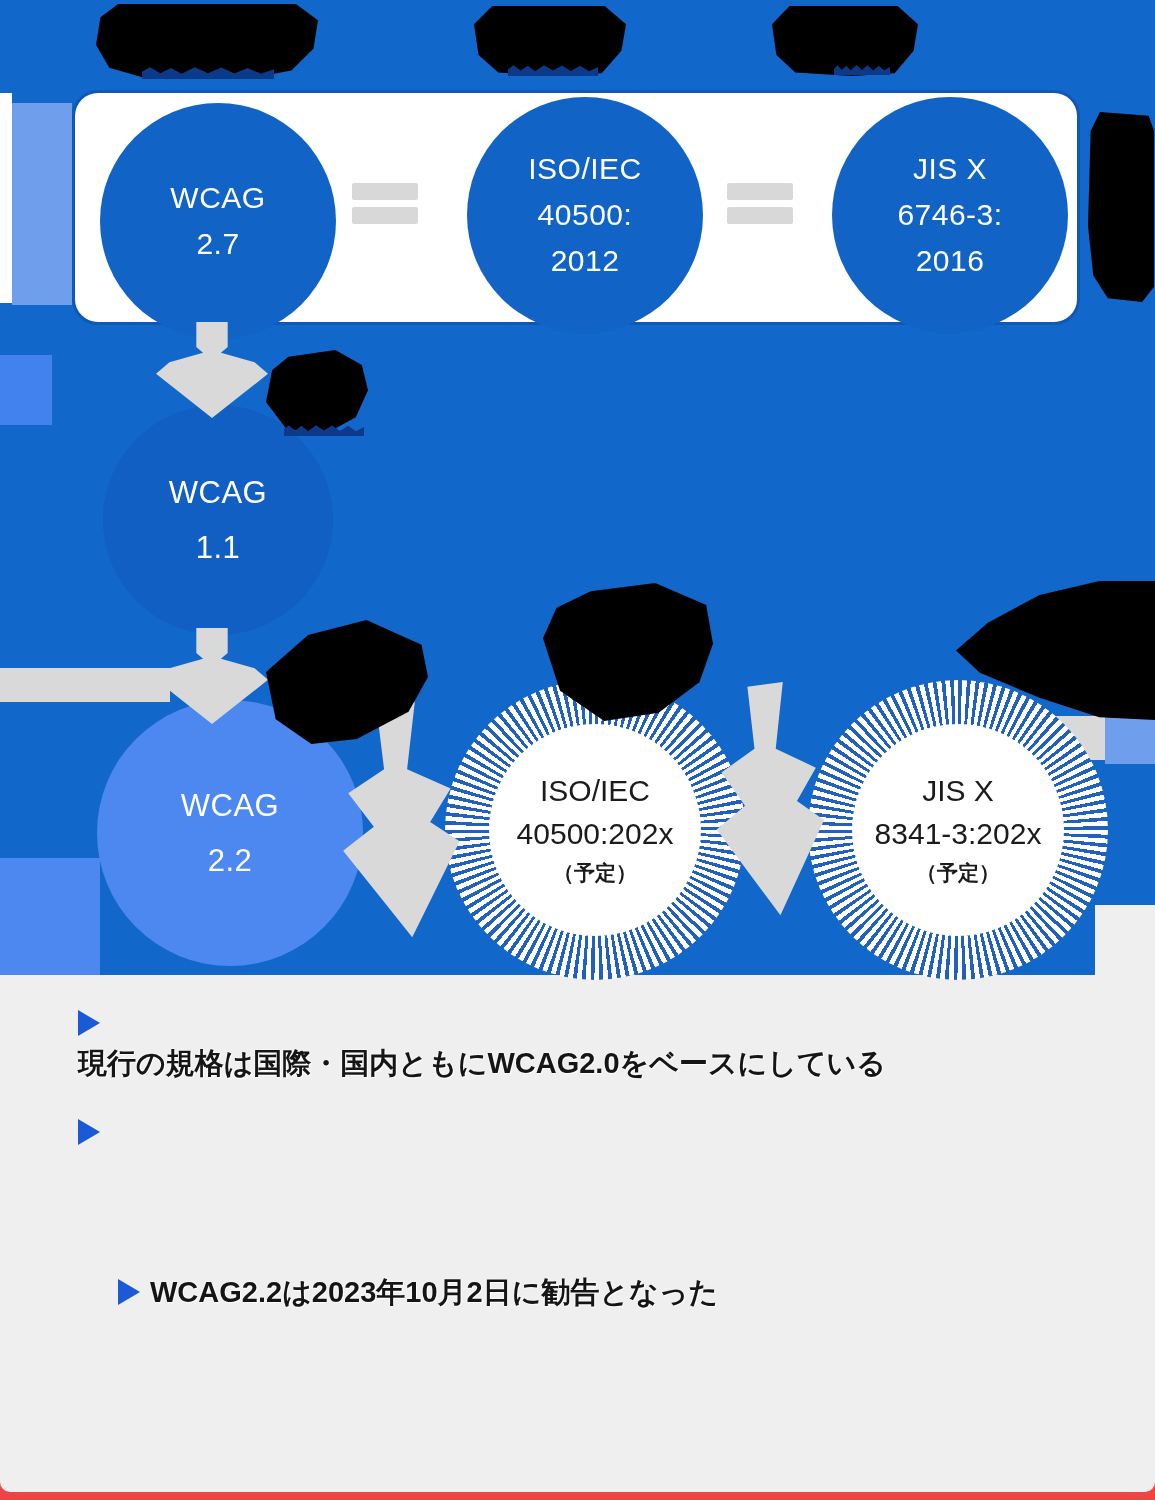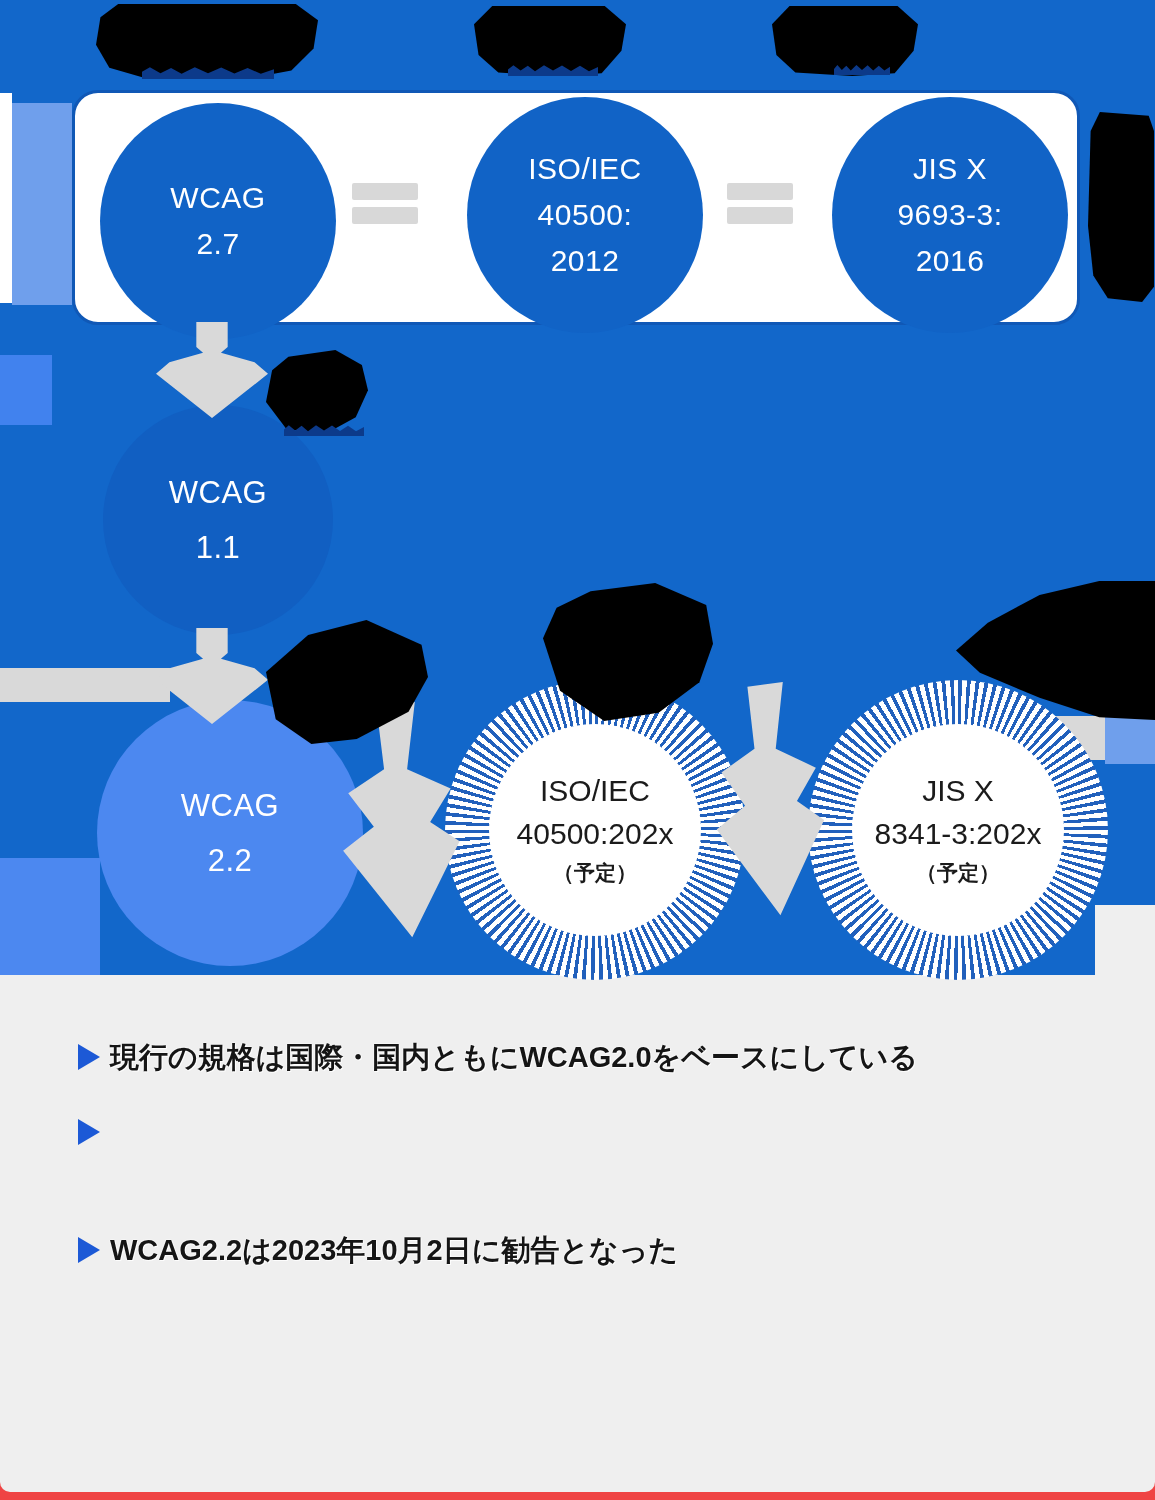--- a/index.html
+++ b/index.html
@@ -104,21 +104,21 @@
   .f5{left:284px;top:424px;width:80px;height:12px;}
 
   
   .note{left:78px;width:1010px;display:flex;align-items:flex-start;z-index:8;}
   .note .marker{flex:0 0 auto;width:0;height:0;margin:14px 10px 0 0;
     border-left:22px solid #1C59D6;border-top:13px solid transparent;border-bottom:13px solid transparent;}
   .note .txt{
     font-size:29px;line-height:55px;font-weight:700;color:#151515;letter-spacing:0;
     text-shadow:0 0 2px rgba(255,255,255,.95),0 0 2px rgba(255,255,255,.95),1px 1px 0 rgba(255,255,255,.85);
   }
-  .n1{top:1030px;} .n2{top:1105px;} .n3{top:1223px;} .n4{top:1377px;}
+  .n1{top:996px;flex-direction:column;} .n2{top:1105px;} .n3{top:1265px;margin-left:40px;} .n4{top:1377px;}
 </style>
 </head>
 <body>
 
 <div id="stage">
 
   <div class="abs bg-top"></div>
   <div class="abs bg-notes"></div>
   <div class="abs patch-white-strip"></div>
   <div class="abs patch-light-band"></div>
@@ -153,21 +153,21 @@
   </div>
 
   <div class="abs equals eq2">
     <div class="bar"></div>
     <div class="bar b2"></div>
   </div>
 
   <div class="abs circle top-node c-jis2016">
     <div class="node-label">
       <span>JIS X</span>
-      <span>9693-3:</span>
+      <span>6746-3:</span>
       <span>2016</span>
     </div>
   </div>
 
   <div class="abs arrow-down arr1"></div>
   <div class="abs arrow-down arr2"></div>
   <div class="abs arrow-blob arrA"></div>
   <div class="abs arrow-blob arrB"></div>
 
   <div class="abs circle c-wcag21">

